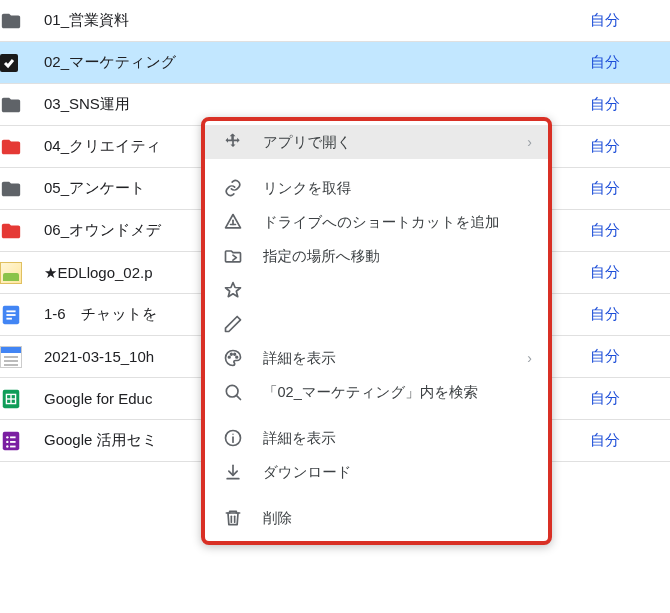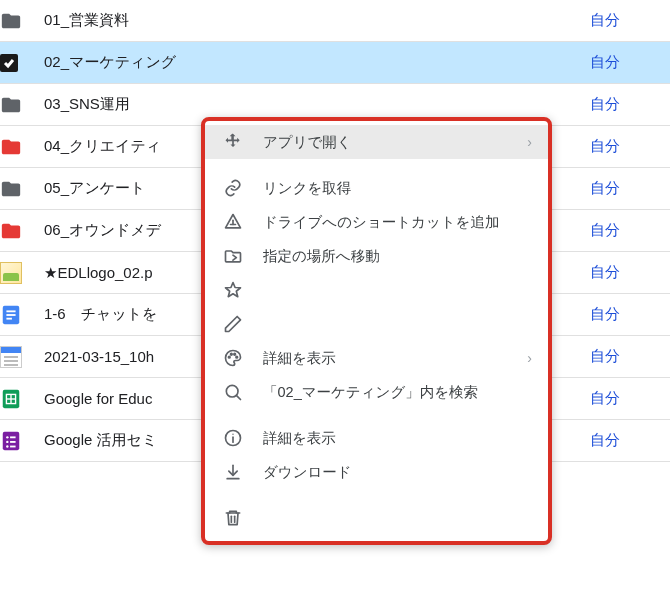--- a/index.html
+++ b/index.html
@@ -268,16 +268,17 @@
       <div class="ctx-item">
         <span class="mi">
           <svg width="20" height="20" viewBox="0 0 24 24" fill="none" stroke="#5f6368" stroke-width="2" stroke-linecap="round" stroke-linejoin="round">
             <polyline points="4,6 20,6"></polyline>
             <path d="M8 6V4h8v2"></path>
             <path d="M6 6l1 14h10l1-14"></path>
             <line x1="10" y1="10" x2="10" y2="17"></line>
             <line x1="14" y1="10" x2="14" y2="17"></line>
           </svg>
         </span>
+        <span class="ml">削除</span>
       </div>
     </div>
 
 </div>
 
 </body></html>

